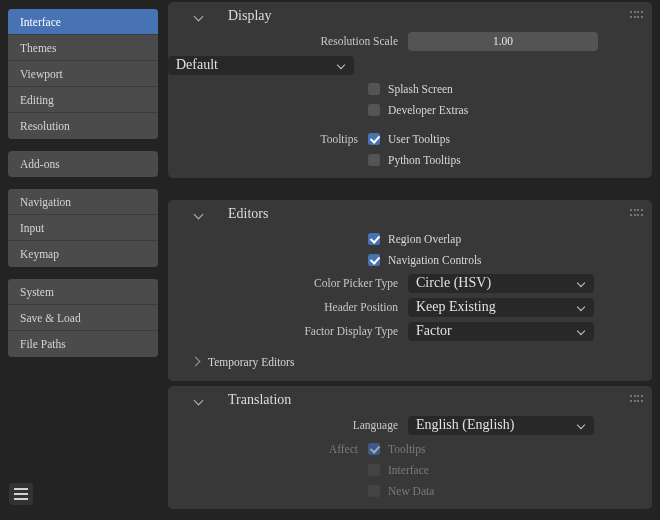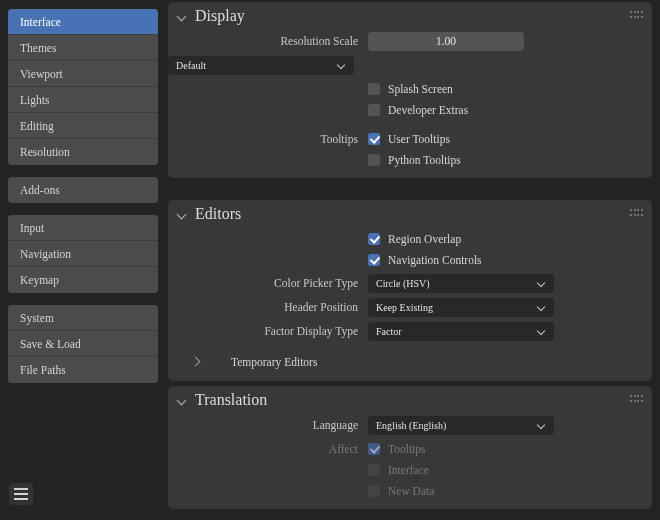--- a/index.html
+++ b/index.html
@@ -59,24 +59,25 @@
   .panel {
     position: relative;
     margin: 2px 8px 0 2px;
     background: #383838;
     border-radius: 5px;
     padding-bottom: 8px;
   }
   .panel-header {
     height: 28px;
     display: flex; align-items: center;
-    padding-left: 9px;
-    font-size: 16px;
+    padding-left: 26px;
+    font-size: 14px;
     color: #dddddd;
     cursor: pointer;
+    gap: 16px;
   }
   .chev-down {
     display: inline-block; width: 11px; height: 11px;
     margin-right: 7px; position: relative; flex: none;
   }
   .chev-down::before {
     content: ""; position: absolute; left: 1px; top: 2px;
     width: 6px; height: 6px;
     border-right: 1.6px solid #b8b8b8;
     border-bottom: 1.6px solid #b8b8b8;
@@ -104,48 +105,48 @@
   }
   .grip i { display: block; width: 2px; height: 2px; background: #8a8a8a; border-radius: 50%; }
 
   
   .row {
     display: flex; align-items: center;
     height: 22px;
     margin-bottom: 2px;
   }
   .row .lbl {
-    width: 200px;
+    width: 240px;
     text-align: right;
     padding-right: 10px;
     color: #c8c8c8;
     font-size: 11.5px;
     white-space: nowrap;
     flex: none;
   }
   .row .ctl { flex: none; }
 
   .field-num {
-    width: 156px; height: 19px;
+    width: 190px; height: 19px;
     background: #545454;
     border-radius: 4px;
     color: #e6e6e6;
     font-size: 11.5px;
     line-height: 19px;
     text-align: center;
     cursor: ew-resize;
   }
   .dropdown {
     width: 186px; height: 19px;
     background: #282828;
     border-radius: 4px;
     display: flex; align-items: center;
     padding: 0 7px 0 8px;
     color: #e2e2e2;
-    font-size: 10px;
+    font-size: 14px;
     cursor: pointer;
   }
   .dropdown .dd-text { flex: 1; white-space: nowrap; overflow: hidden; }
   .dd-arrow {
     width: 9px; height: 9px; position: relative; flex: none;
   }
   .dd-arrow::before {
     content: ""; position: absolute; left: 0px; top: 1px;
     width: 5px; height: 5px;
     border-right: 1.5px solid #c9c9c9;
@@ -195,46 +196,44 @@
   .disabled .cbox.on::after { border-color: #9aa8bd; }
 
   
   .subpanel {
     display: flex; align-items: center;
     height: 23px;
     padding-left: 22px;
     font-size: 11.5px;
     color: #d6d6d6;
     cursor: pointer;
-    gap: 23px;
   }
 </style>
 </head>
 <body>
 
 <div id="app">
 
   <div id="sidebar">
 
     <div class="nav-group">
       <div class="nav-item active">Interface</div>
       <div class="nav-item">Themes</div>
       <div class="nav-item">Viewport</div>
-      <div class="nav-item">Lights</div>
       <div class="nav-item">Editing</div>
       <div class="nav-item">Resolution</div>
     </div>
 
     <div class="nav-group">
       <div class="nav-item">Add-ons</div>
     </div>
 
     <div class="nav-group">
+      <div class="nav-item">Navigation</div>
       <div class="nav-item">Input</div>
-      <div class="nav-item">Navigation</div>
       <div class="nav-item">Keymap</div>
     </div>
 
     <div class="nav-group">
       <div class="nav-item">System</div>
       <div class="nav-item">Save &amp; Load</div>
       <div class="nav-item">File Paths</div>
     </div>
 
     <div id="hamburger">

